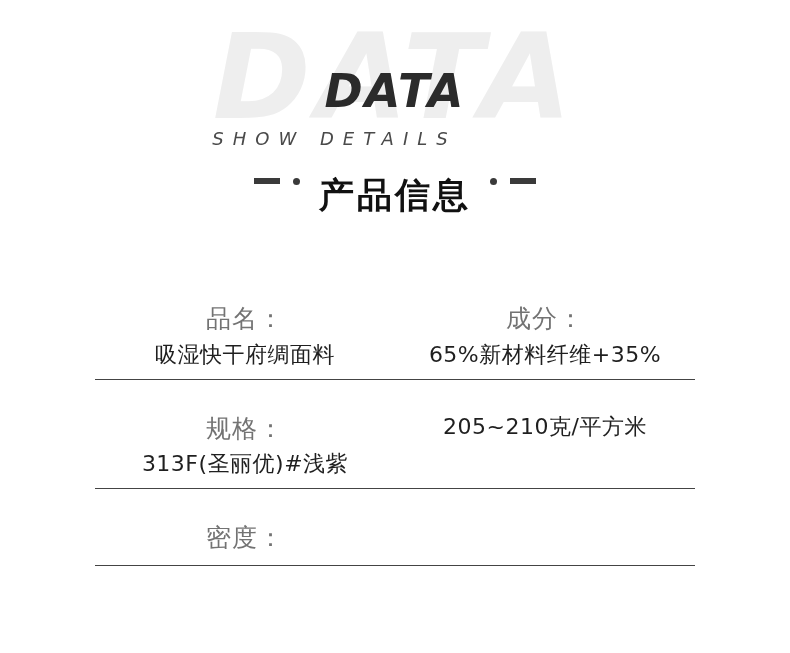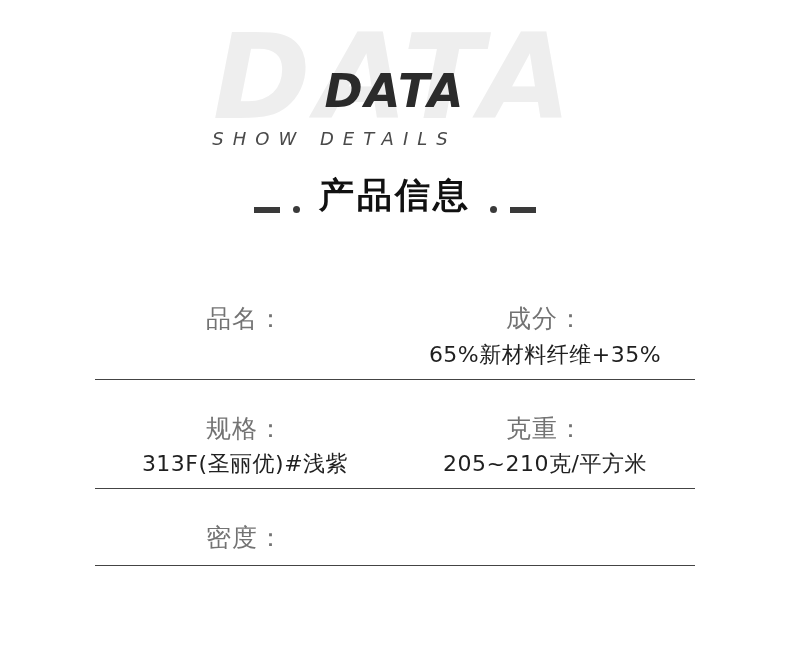--- a/index.html
+++ b/index.html
@@ -72,21 +72,21 @@
     letter-spacing: 9px;
     color: #4a4a4a;
   }
 
   .title-cn-row {
     position: absolute;
     top: 178px;
     left: 0;
     width: 790px;
     display: flex;
-    align-items: flex-end;
+    align-items: flex-start;
     justify-content: center;
     gap: 13px;
   }
   .dash {
     display: inline-block;
     width: 26px;
     height: 6px;
     background: #3a3a3a;
   }
   .dot {
@@ -167,36 +167,36 @@
       <span class="dot"></span>
       <span class="dash"></span>
     </div>
   </div>
 
   <div class="specs">
 
     <div class="spec-row">
       <div class="spec-cell">
         <div class="label">品名：</div>
+        <div class="value">吸湿快干府绸面料</div>
       </div>
       <div class="spec-cell">
         <div class="label">成分：</div>
         <div class="value">65%新材料纤维+35%</div>
       </div>
     </div>
     <div class="row-divider"></div>
     <div class="row-gap"></div>
 
     <div class="spec-row">
       <div class="spec-cell">
         <div class="label">规格：</div>
         <div class="value">313F(圣丽优)#浅紫</div>
       </div>
       <div class="spec-cell">
-        <div class="label">克重：</div>
         <div class="value">205~210克/平方米</div>
       </div>
     </div>
     <div class="row-divider"></div>
     <div class="row-gap"></div>
 
     <div class="spec-row">
       <div class="spec-cell">
         <div class="label">密度：</div>
       </div>

